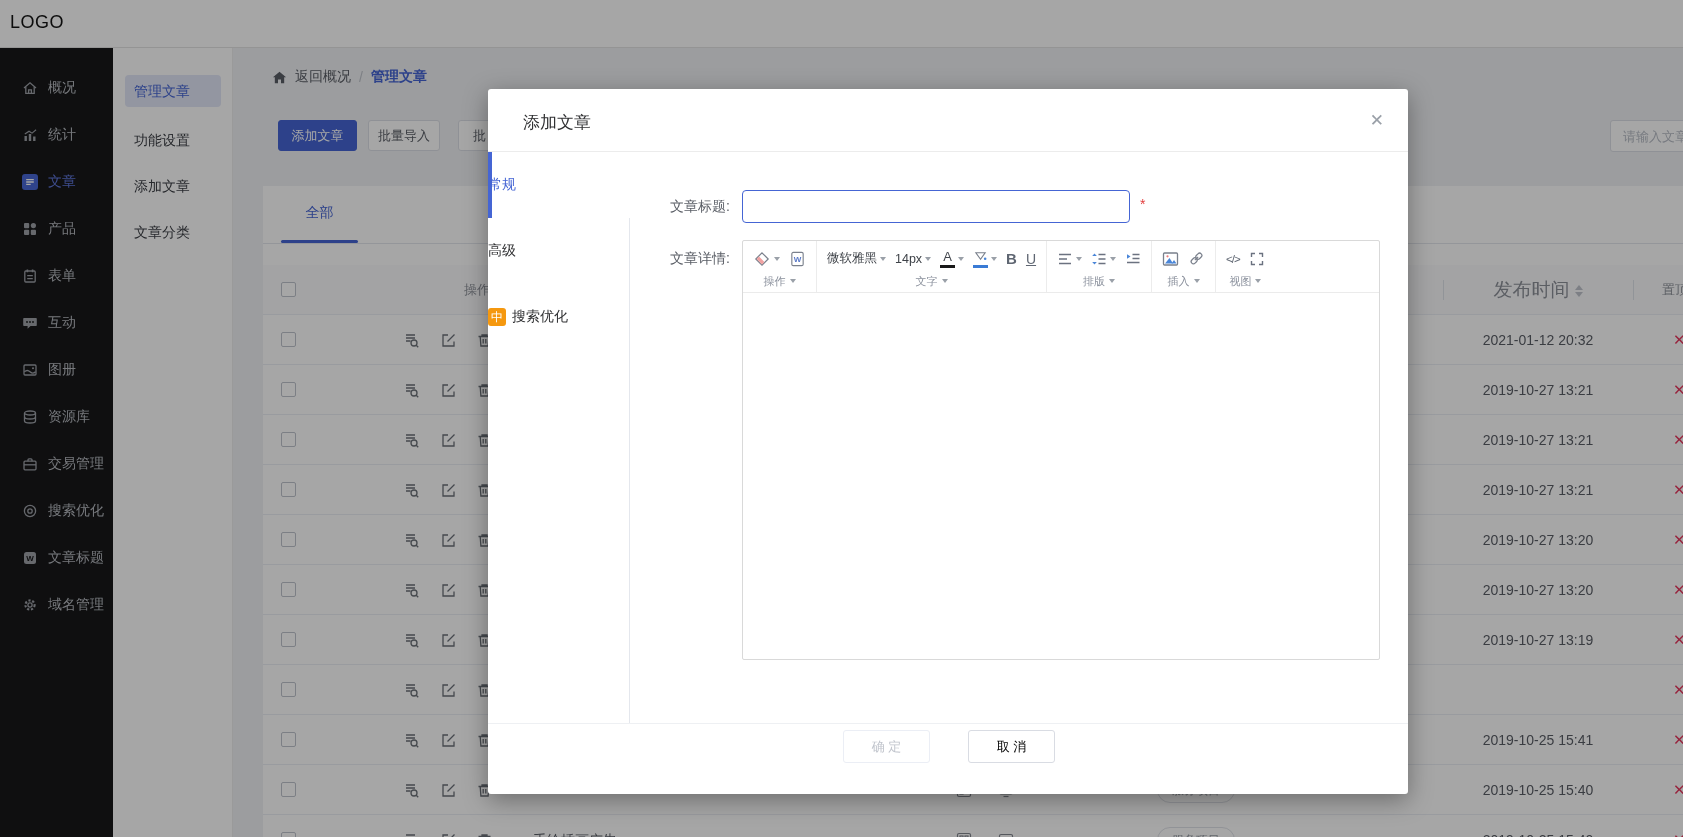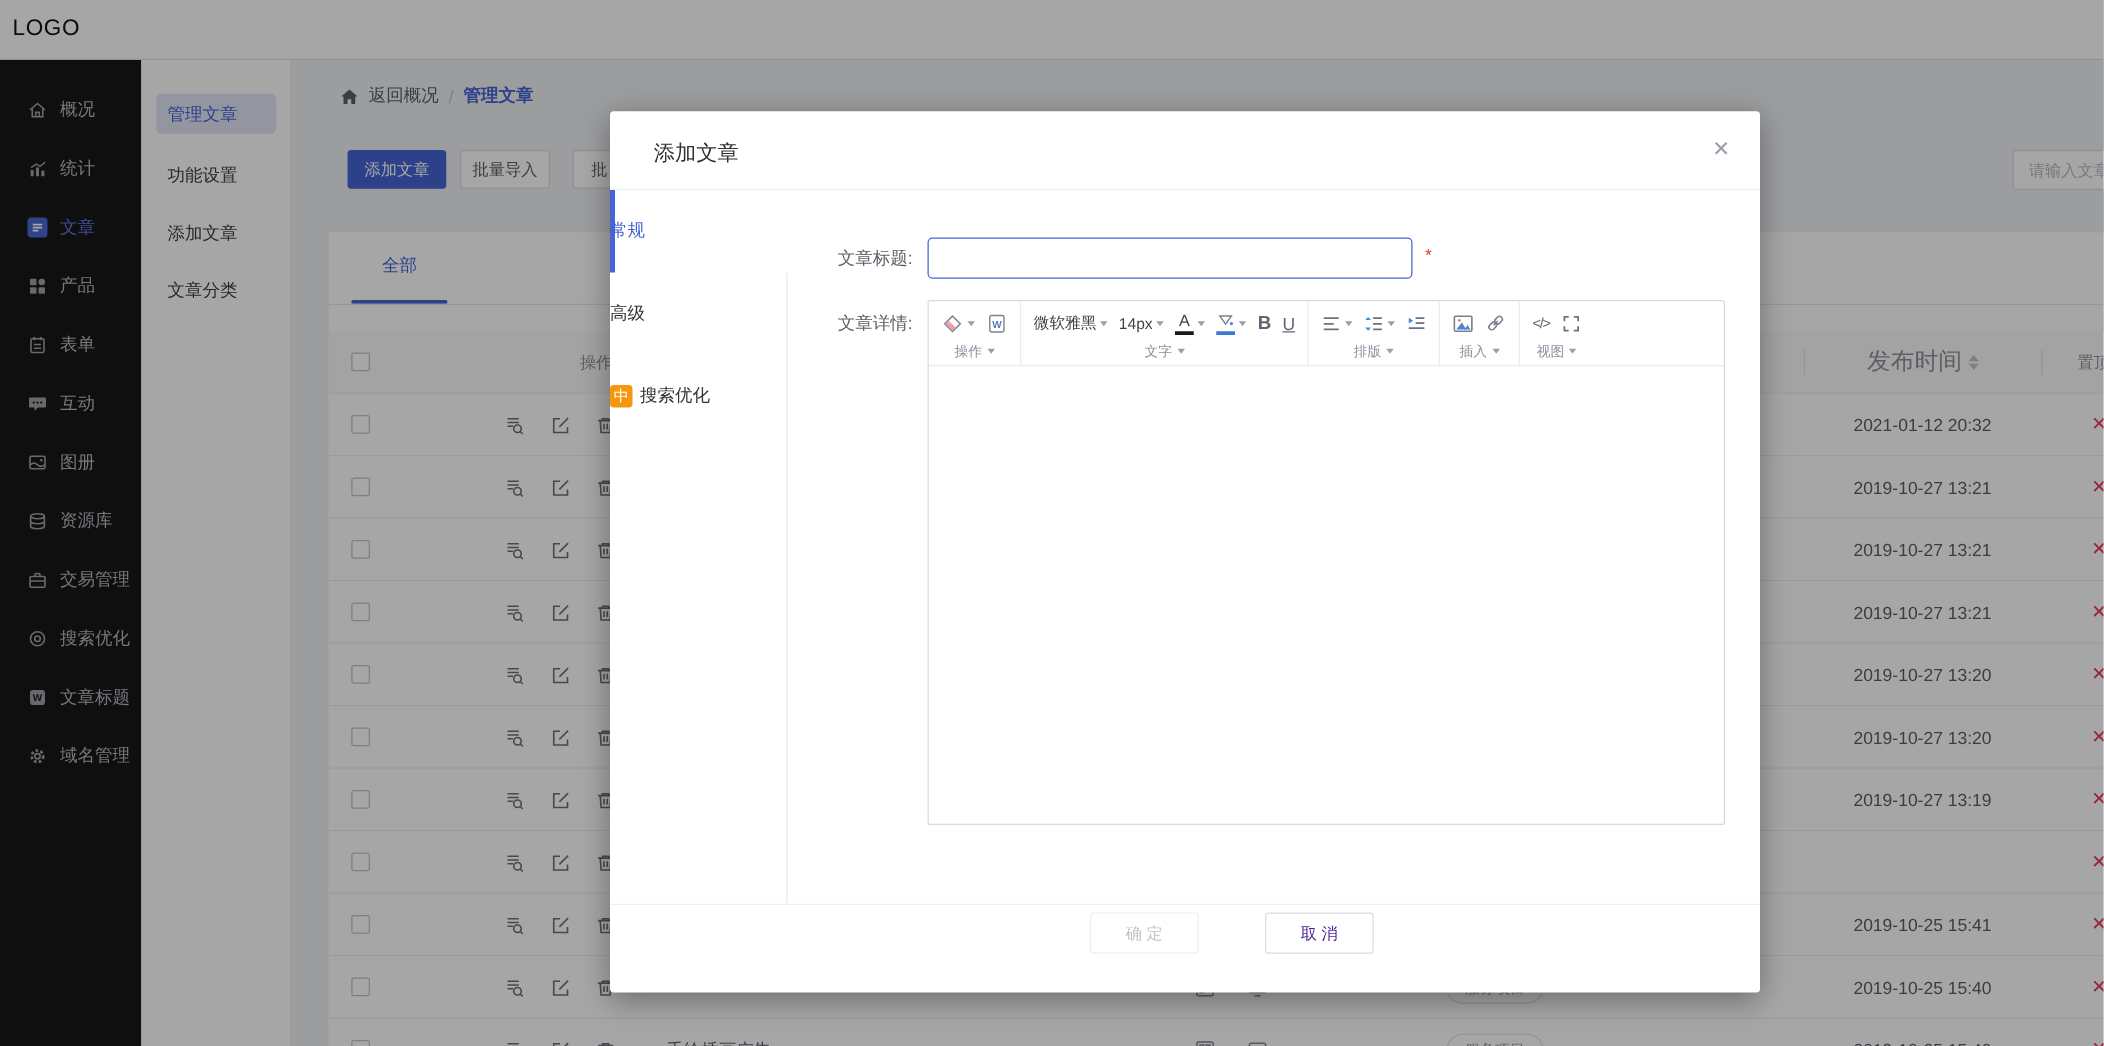--- a/index.html
+++ b/index.html
@@ -103,22 +103,22 @@
   .colbar{width:15px;height:3px;margin-top:2px;}
   .bbold{font-weight:bold;font-size:15px;color:#5f6672;cursor:pointer;}
   .bunder{font-size:14px;text-decoration:underline;color:#5f6672;cursor:pointer;}
   .bcode{font-size:11.5px;color:#5f6672;letter-spacing:-1px;cursor:pointer;}
   .econtent{height:347px;cursor:text;}
   .estatus{height:20px;border-top:1px solid #e8e8e8;display:flex;justify-content:flex-end;}
   .wcount{width:92px;border-left:1px solid #e8e8e8;text-align:right;padding-right:8px;font-size:12px;line-height:19px;color:#b9bec7;}
 
   .m-footer{position:relative;height:70px;border-top:1px solid #eef0f3;}
   .fbtn{position:absolute;top:6px;width:87px;height:33px;border-radius:3px;background:#fff;font-size:13px;cursor:pointer;}
-  .fbtn-ok{left:355px;border:1px solid #ebeef5;color:#c0c4cc;margin-left:29px;}
-  .fbtn-cancel{left:480px;border:1px solid #d9dce3;color:#4c1d95;margin-left:44px;}
+  .fbtn-ok{left:355px;border:1px solid #ebeef5;color:#c0c4cc;}
+  .fbtn-cancel{left:480px;border:1px solid #d9dce3;color:#000000;}
 </style>
 </head>
 <body>
 
 <div class="screen">
 
   <div class="topbar">
     <span class="logo">LOGO</span>
   </div>
 

